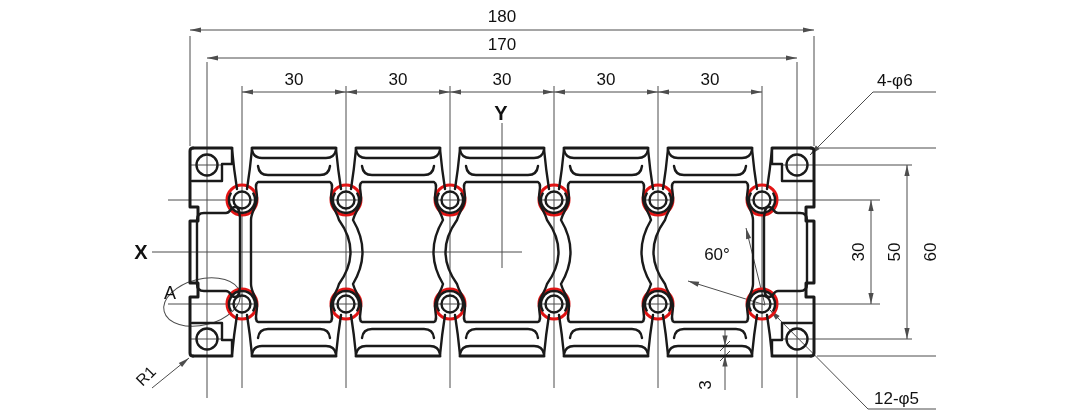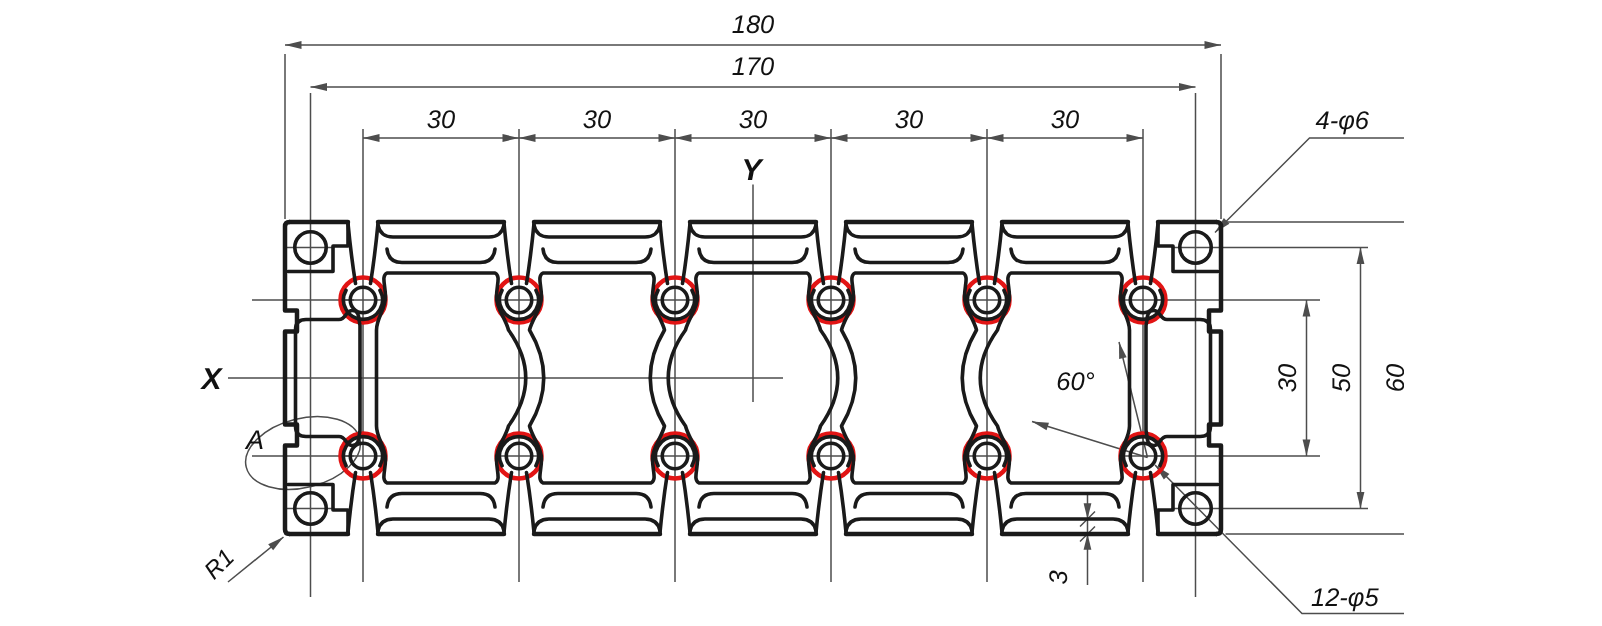--- a/index.html
+++ b/index.html
@@ -1,17 +1,17 @@
 <!DOCTYPE html>
 <html><head>
 <meta charset="utf-8">
 <style>
   html,body{margin:0;padding:0;background:#fff;}
   .stage{width:936px;height:417px;position:relative;background:#fff;overflow:hidden;
-         font-family:"Liberation Sans", sans-serif;font-style:italic;}
+         font-family:"Liberation Sans", sans-serif;}
   svg{display:block}
   text{font-family:"Liberation Sans", sans-serif;}
   .dimtxt{font-size:17px;}
   .axistxt{font-size:20px;font-weight:bold;}
   .lbltxt{font-size:18px;}
   .r1txt{font-size:16px;}
 </style>
 </head>
 <body>
 

